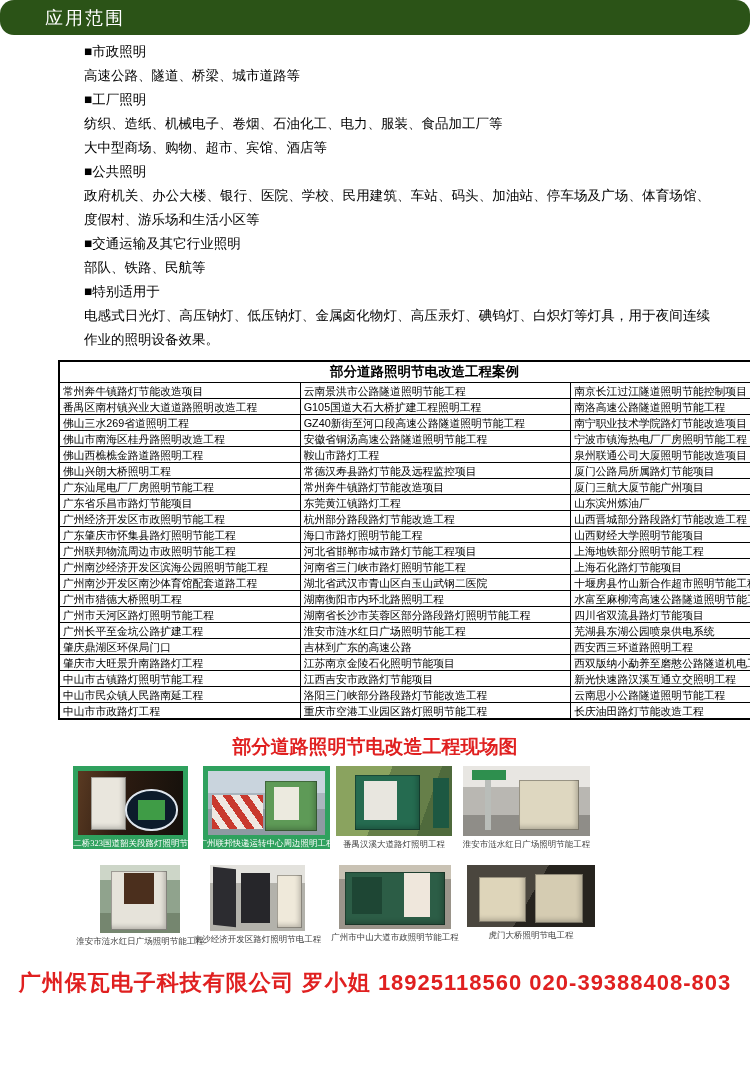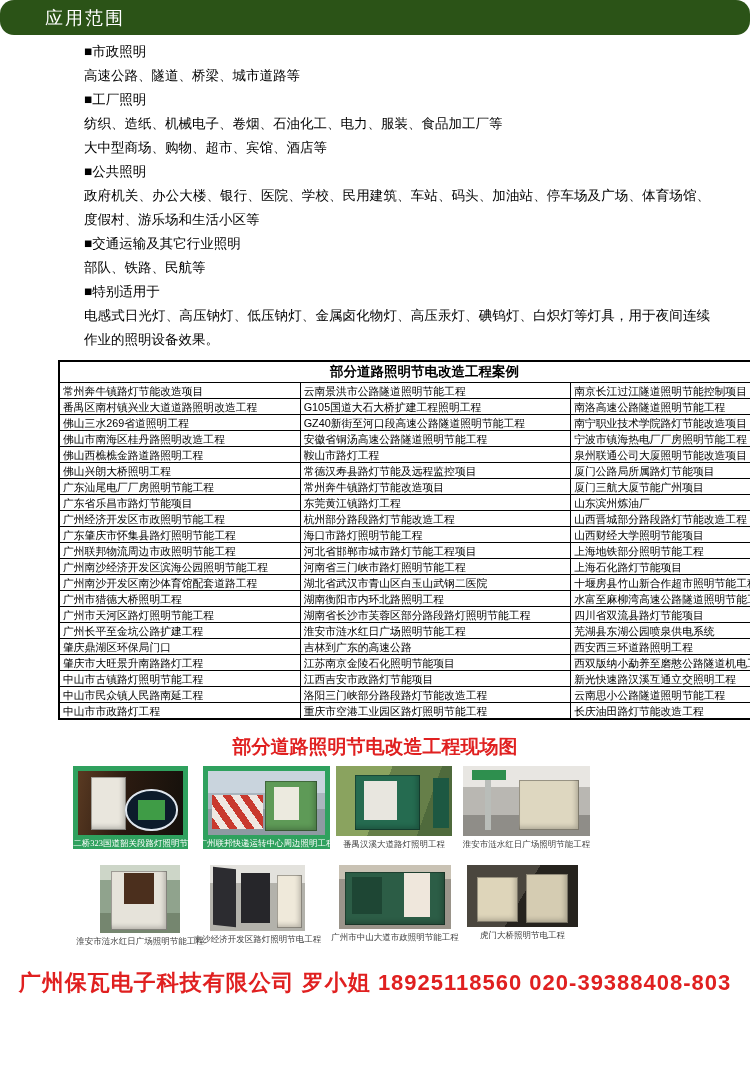--- a/index.html
+++ b/index.html
@@ -296,21 +296,21 @@
       <figcaption class="cap">南沙经济开发区路灯照明节电工程</figcaption>
     </figure>
     <figure class="tile" style="width:112px;margin:0 0 0 34px;">
       <div class="photo s7" style="height:64px;">
         <div class="cab cab-a"></div>
         <div class="p1"></div>
         <div class="p2"></div>
       </div>
       <figcaption class="cap">广州市中山大道市政照明节能工程</figcaption>
     </figure>
-    <figure class="tile" style="width:111px;margin:0 0 0 16px;">
+    <figure class="tile" style="width:128px;margin:0 0 0 16px;">
       <div class="photo s8" style="height:62px;">
         <div class="cab cab-a"></div>
         <div class="cab cab-b"></div>
       </div>
       <figcaption class="cap">虎门大桥照明节电工程</figcaption>
     </figure>
   </div>
 
   <p class="footer">广州保瓦电子科技有限公司 罗小姐 18925118560 020-39388408-803</p>
 

